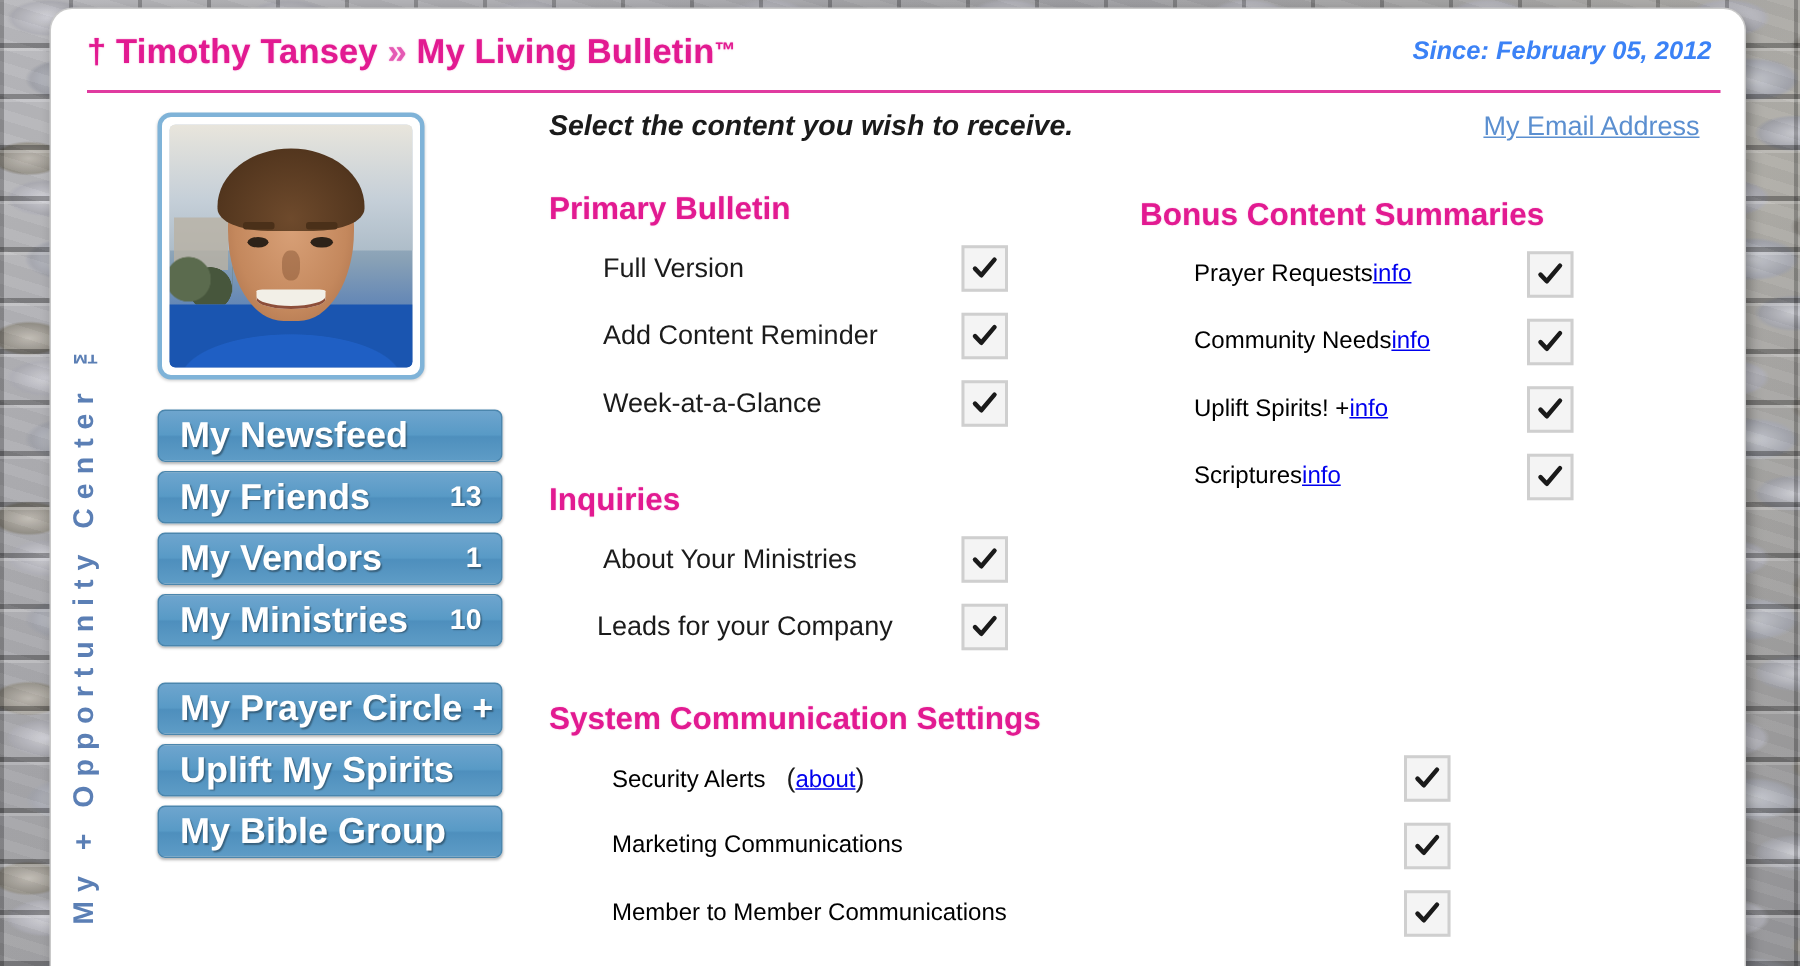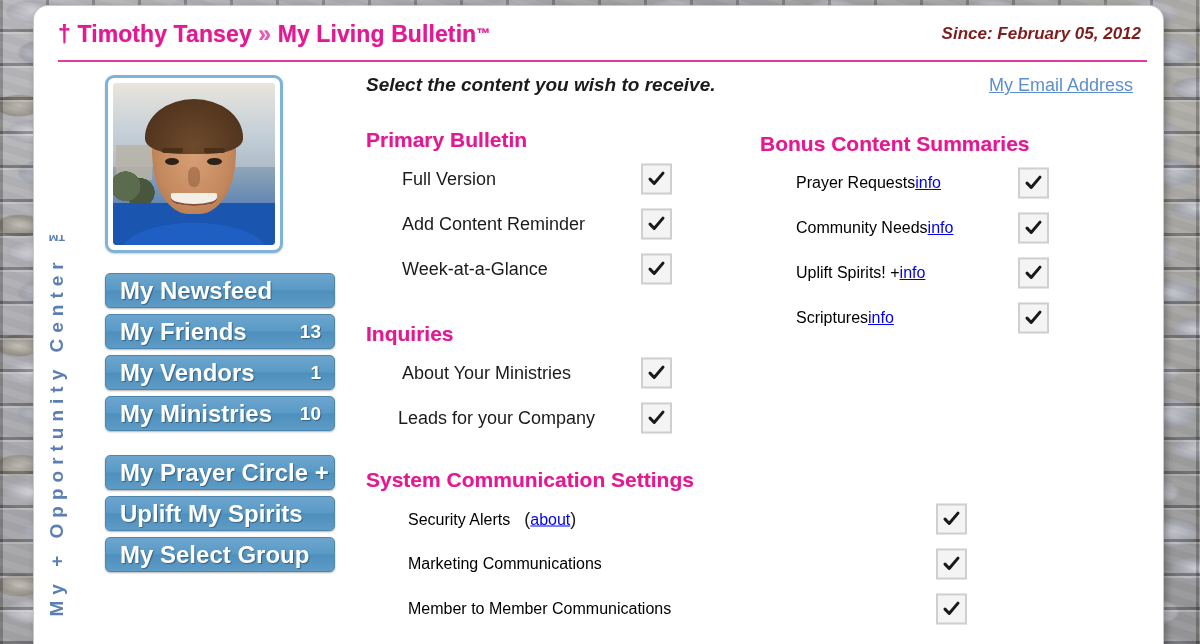--- a/index.html
+++ b/index.html
@@ -73,21 +73,21 @@
     letter-spacing: .1px;
     white-space: nowrap;
     text-shadow: 0 0 1px rgba(226,26,145,.55);
   }
   #brand-title .chev { color:#e45ab4; font-weight:bold; }
   #brand-title .tm { font-size: 14px; vertical-align: 4px; }
   #since-label {
     font-size: 17px;
     font-style: italic;
     font-weight: bold;
-    color: #7f1d1d;
+    color: #3b82f6;
     white-space: nowrap;
   }
   #header-rule {
     position:absolute;
     left: 24px; right: 16px; bottom: 0;
     height: 2px;
     background: #e03ba0;
   }
 
   
@@ -341,21 +341,21 @@
       <div class="nav-group second">
         <div class="nav-btn">
           <span class="nav-btn-label">My Prayer Circle +</span>
           <span class="nav-btn-count"></span>
         </div>
         <div class="nav-btn">
           <span class="nav-btn-label">Uplift My Spirits</span>
           <span class="nav-btn-count"></span>
         </div>
         <div class="nav-btn">
-          <span class="nav-btn-label">My Select Group</span>
+          <span class="nav-btn-label">My Bible Group</span>
           <span class="nav-btn-count"></span>
         </div>
       </div>
 
     </div>
 
     <div id="main-col">
 
       <div id="main-top">
         <div id="select-instruction">Select the content you wish to receive.</div>

